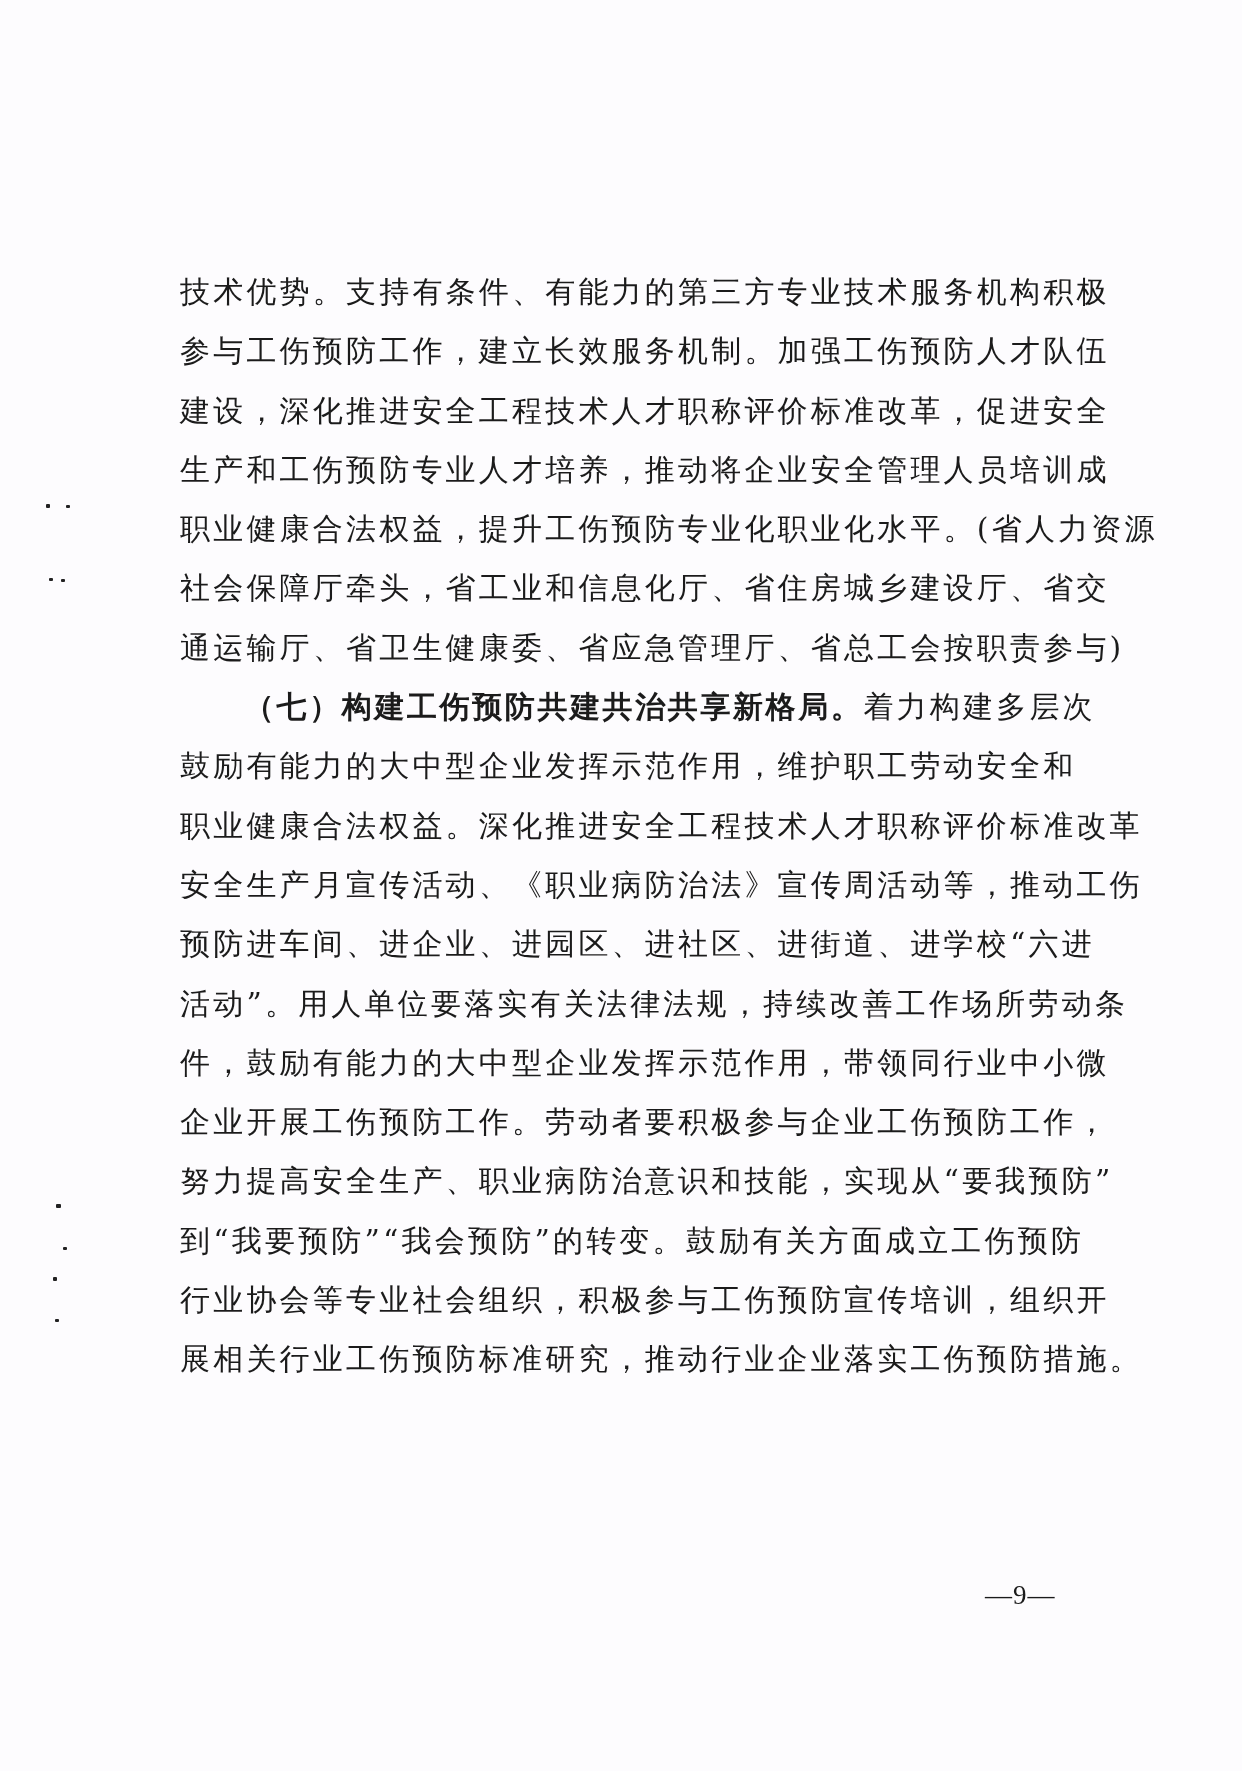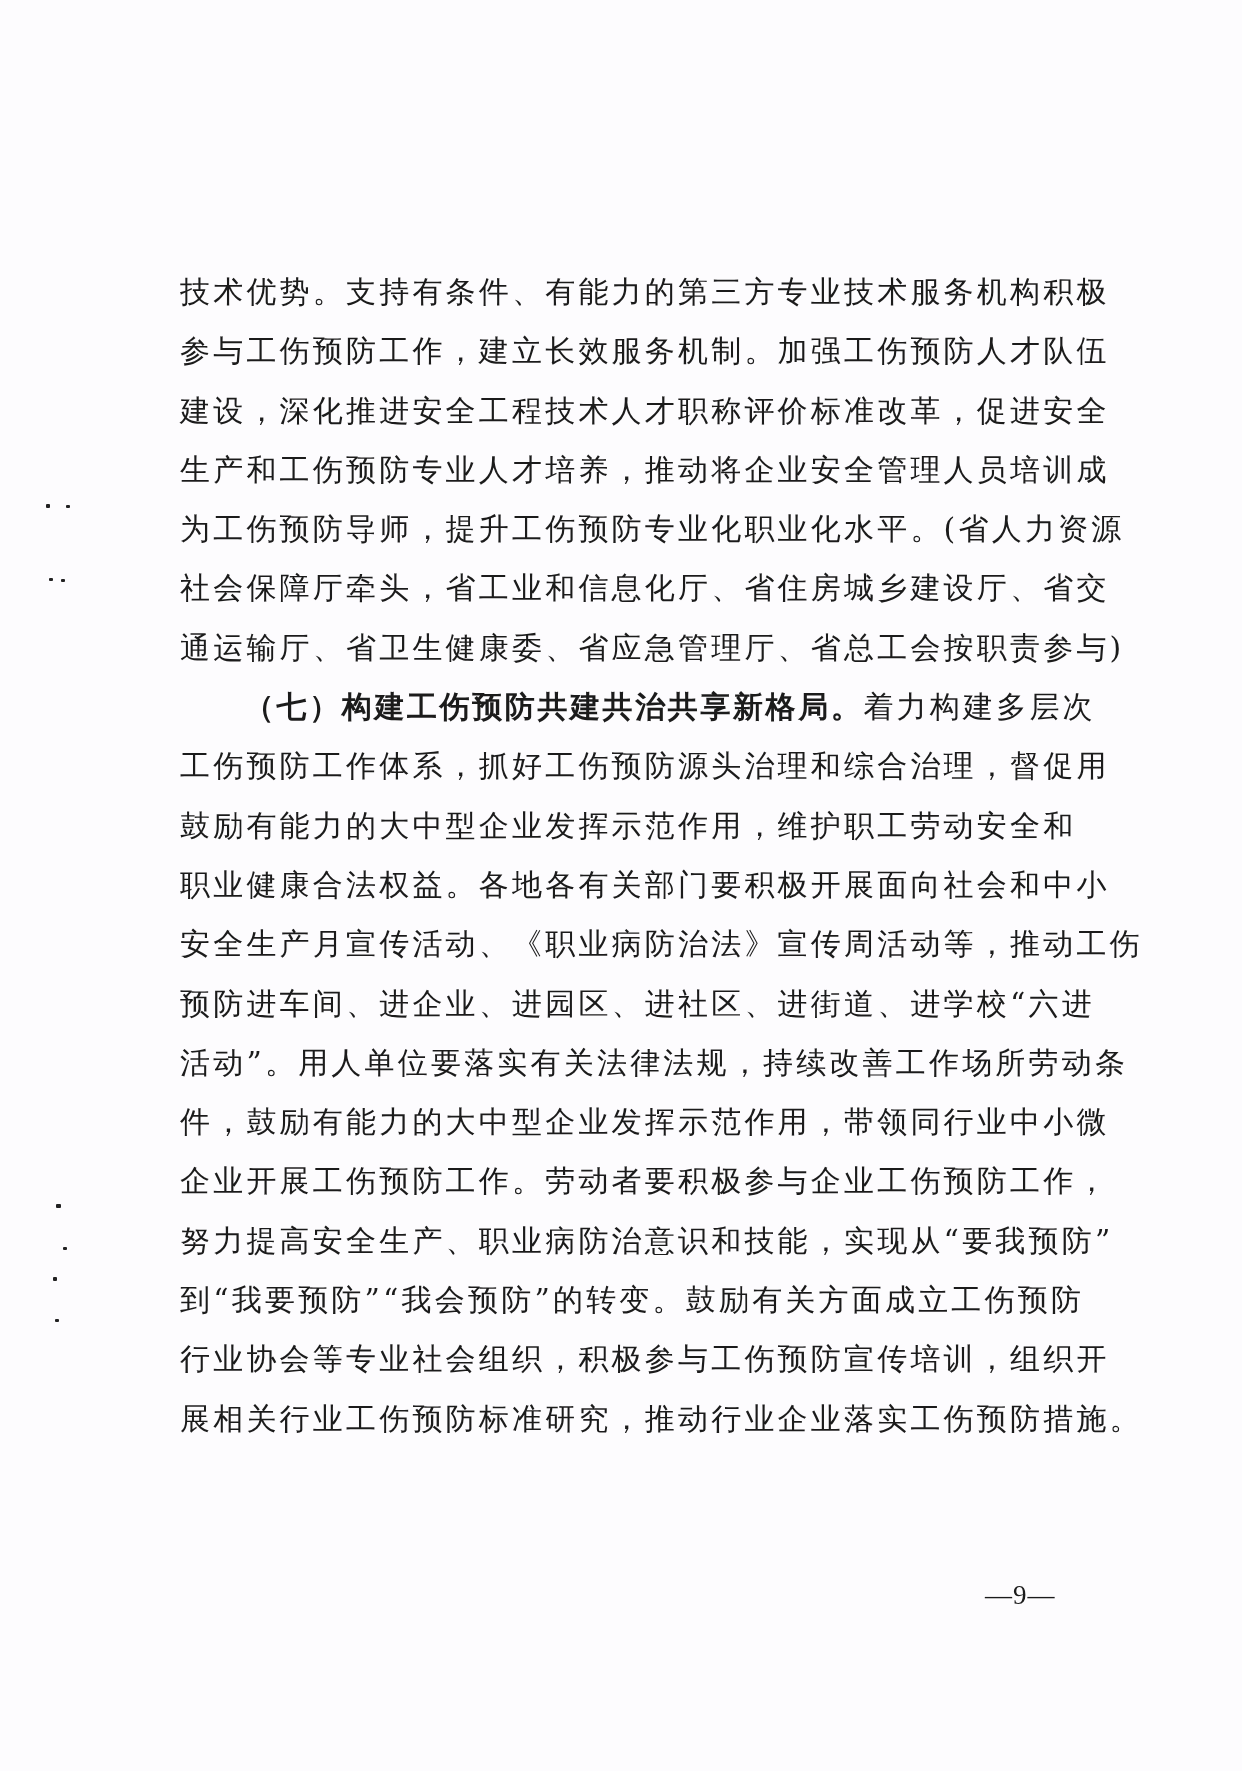--- a/index.html
+++ b/index.html
@@ -79,29 +79,28 @@
   <div class="speck" style="left:56px;top:1180px;width:5px;height:4px;"></div>
   <div class="speck" style="left:63px;top:1223px;width:4px;height:3px;"></div>
   <div class="speck" style="left:53px;top:1253px;width:4px;height:4px;"></div>
   <div class="speck" style="left:55px;top:1295px;width:4px;height:3px;"></div>
 
   <div class="body-text">
     <div class="line">技术优势。支持有条件、有能力的第三方专业技术服务机构积极</div>
     <div class="line">参与工伤预防工作，建立长效服务机制。加强工伤预防人才队伍</div>
     <div class="line">建设，深化推进安全工程技术人才职称评价标准改革，促进安全</div>
     <div class="line">生产和工伤预防专业人才培养，推动将企业安全管理人员培训成</div>
-    <div class="line">为工伤预防导师，提升工伤预防专业化职业化水平。(省人力资源</div>
+    <div class="line">职业健康合法权益，提升工伤预防专业化职业化水平。(省人力资源</div>
     <div class="line">社会保障厅牵头，省工业和信息化厅、省住房城乡建设厅、省交</div>
     <div class="line">通运输厅、省卫生健康委、省应急管理厅、省总工会按职责参与)</div>
 
     <div class="line indent"><span class="bold">（七）构建工伤预防共建共治共享新格局。</span><span>着力构建多层次</span></div>
 
-    <div class="line">工伤预防工作体系，抓好工伤预防源头治理和综合治理，督促用</div>
     <div class="line">鼓励有能力的大中型企业发挥示范作用，维护职工劳动安全和</div>
-    <div class="line">职业健康合法权益。各地各有关部门要积极开展面向社会和中小</div>
+    <div class="line">职业健康合法权益。深化推进安全工程技术人才职称评价标准改革</div>
     <div class="line">安全生产月宣传活动、《职业病防治法》宣传周活动等，推动工伤</div>
     <div class="line">预防进车间、进企业、进园区、进社区、进街道、进学校“六进</div>
     <div class="line">活动”。用人单位要落实有关法律法规，持续改善工作场所劳动条</div>
     <div class="line">件，鼓励有能力的大中型企业发挥示范作用，带领同行业中小微</div>
     <div class="line">企业开展工伤预防工作。劳动者要积极参与企业工伤预防工作，</div>
     <div class="line">努力提高安全生产、职业病防治意识和技能，实现从“要我预防”</div>
     <div class="line">到“我要预防”“我会预防”的转变。鼓励有关方面成立工伤预防</div>
     <div class="line">行业协会等专业社会组织，积极参与工伤预防宣传培训，组织开</div>
     <div class="line">展相关行业工伤预防标准研究，推动行业企业落实工伤预防措施。</div>
   </div>

